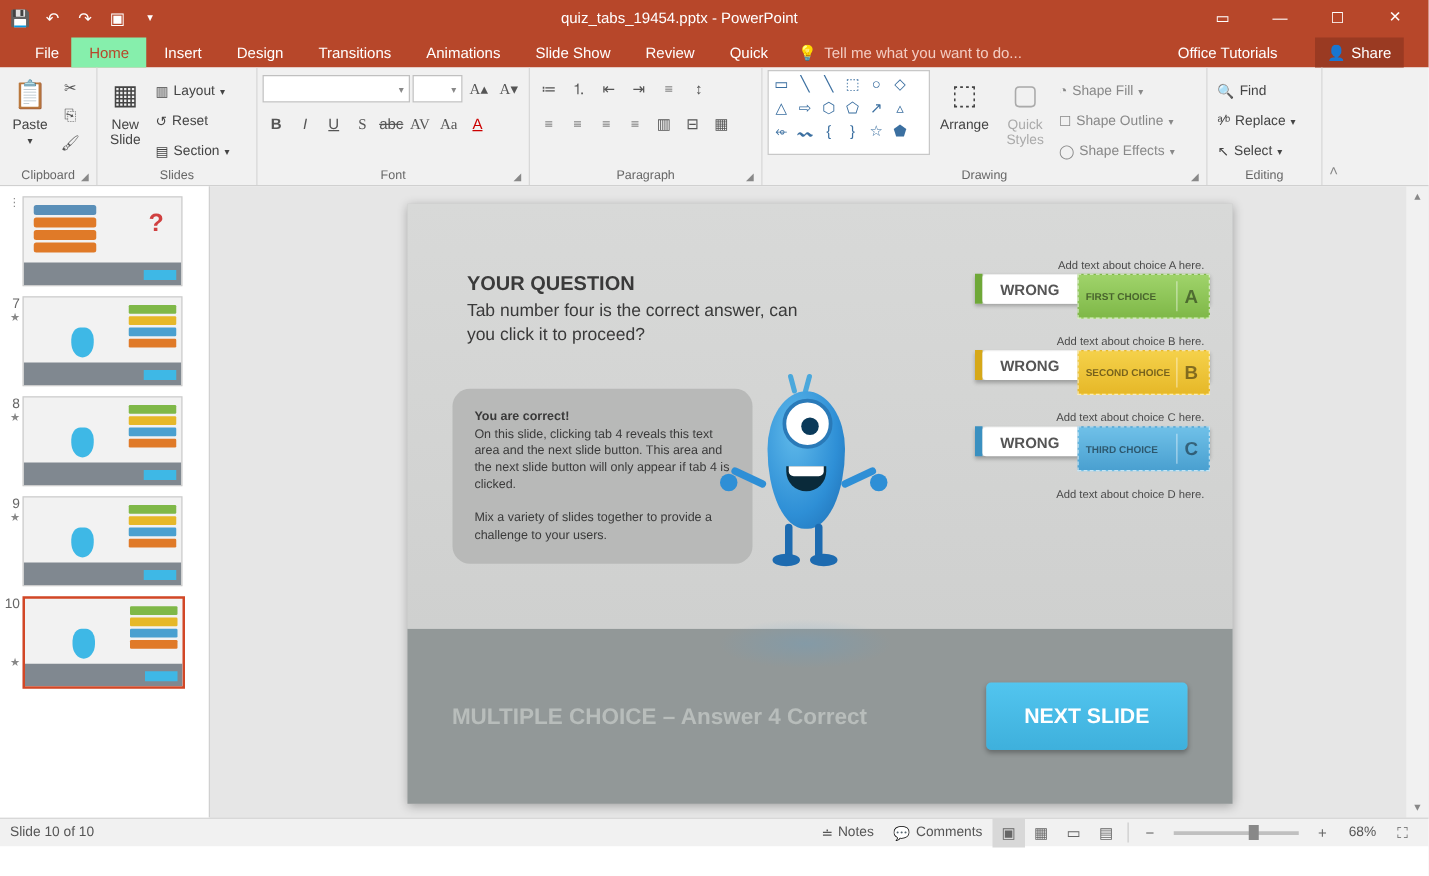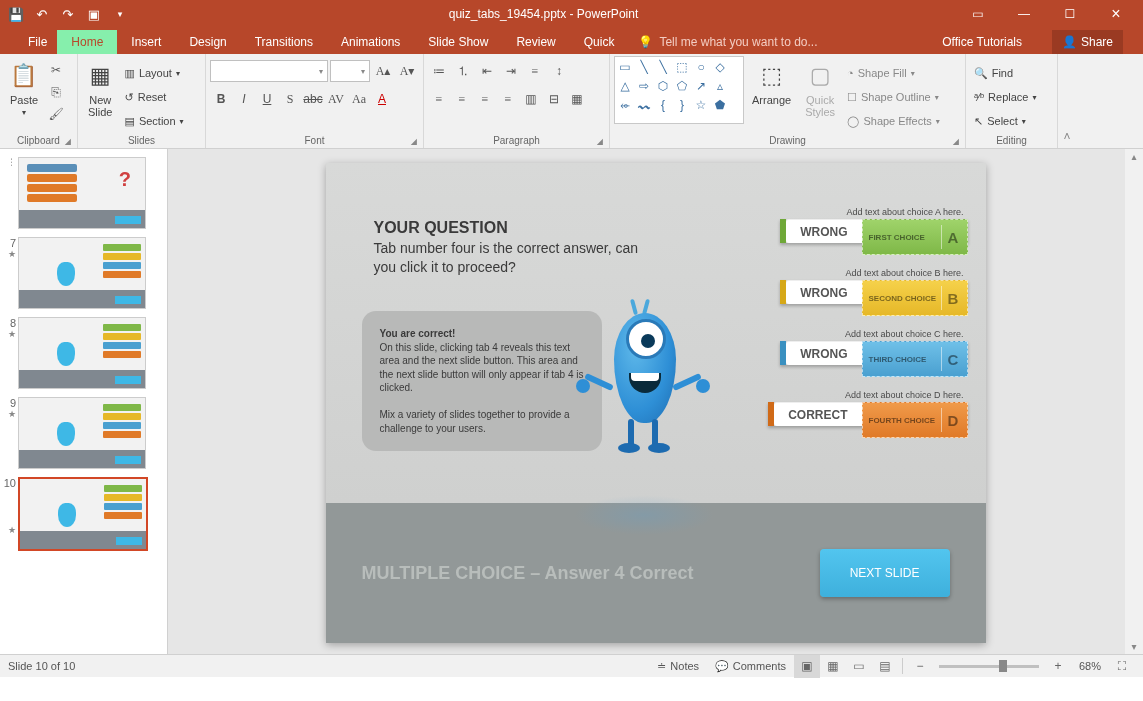--- a/index.html
+++ b/index.html
@@ -75,21 +75,21 @@
 .c-green .choice-tab{background:linear-gradient(#9fd36a,#7fb848)}
 .c-green::before{content:"";width:6px;background:#6fa838}
 .c-yellow .choice-tab{background:linear-gradient(#f5d14a,#e6b828)}
 .c-yellow::before{content:"";width:6px;background:#d6a818}
 .c-blue .choice-tab{background:linear-gradient(#6fc0e8,#4aa0d0)}
 .c-blue::before{content:"";width:6px;background:#3a90c0}
 .c-orange .choice-tab{background:linear-gradient(#f09a4a,#e07a28)}
 .c-orange::before{content:"";width:6px;background:#d06a18}
 .slide-bottom{height:140px;background:#929898;display:flex;align-items:center;justify-content:space-between;padding:0 36px}
 .mc-label{font-size:18px;font-weight:700;color:#b8bdbb}
-.next-slide{background:linear-gradient(#52c5ef,#3eb0dc);color:#fff;font-size:12px;font-weight:400;padding:17px 30px;border-radius:4px;box-shadow:0 2px 4px rgba(0,0,0,.3)}
+.next-slide{background:linear-gradient(#52c5ef,#3eb0dc);color:#fff;font-size:17px;font-weight:700;padding:17px 30px;border-radius:4px;box-shadow:0 2px 4px rgba(0,0,0,.3)}
 .statusbar{height:23px;background:#F1F1F1;border-top:1px solid #d0d0d0;display:flex;align-items:center;font-size:11px;color:#555;padding:0 8px}
 .sb-left{flex:1}
 .sb-btn{padding:0 8px;display:flex;align-items:center;gap:4px;height:23px}
 .view-btn{width:26px;height:23px;display:flex;align-items:center;justify-content:center;color:#666;font-size:12px}
 .view-btn.active{background:#d8d8d8}
 .zoom-slider{width:100px;height:3px;background:#c0c0c0;position:relative;margin:0 6px}
 .zoom-thumb{position:absolute;width:8px;height:12px;background:#888;top:-5px;left:60px}
 </style>
 </head>
 <body>
@@ -435,24 +435,20 @@
             </div>
             <div class="choice-row" style="top: 166px;">
               <div class="choice-hint">Add text about choice C here.</div>
               <div class="choice c-blue">
                 <div class="choice-res">WRONG</div>
                 <div class="choice-tab">THIRD CHOICE<div class="choice-letter">C</div></div>
               </div>
             </div>
             <div class="choice-row" style="top: 227px;">
               <div class="choice-hint">Add text about choice D here.</div>
-              <div class="choice c-orange">
-                <div class="choice-res">CORRECT</div>
-                <div class="choice-tab">FOURTH CHOICE<div class="choice-letter">D</div></div>
-              </div>
             </div>
           </div>
       </div>
       <div class="slide-bottom">
         <div class="mc-label">MULTIPLE CHOICE – Answer 4 Correct</div>
         <div class="next-slide">NEXT SLIDE</div>
       </div>
     </div>
     <div class="scrollbar-v">
         <span>▴</span>

